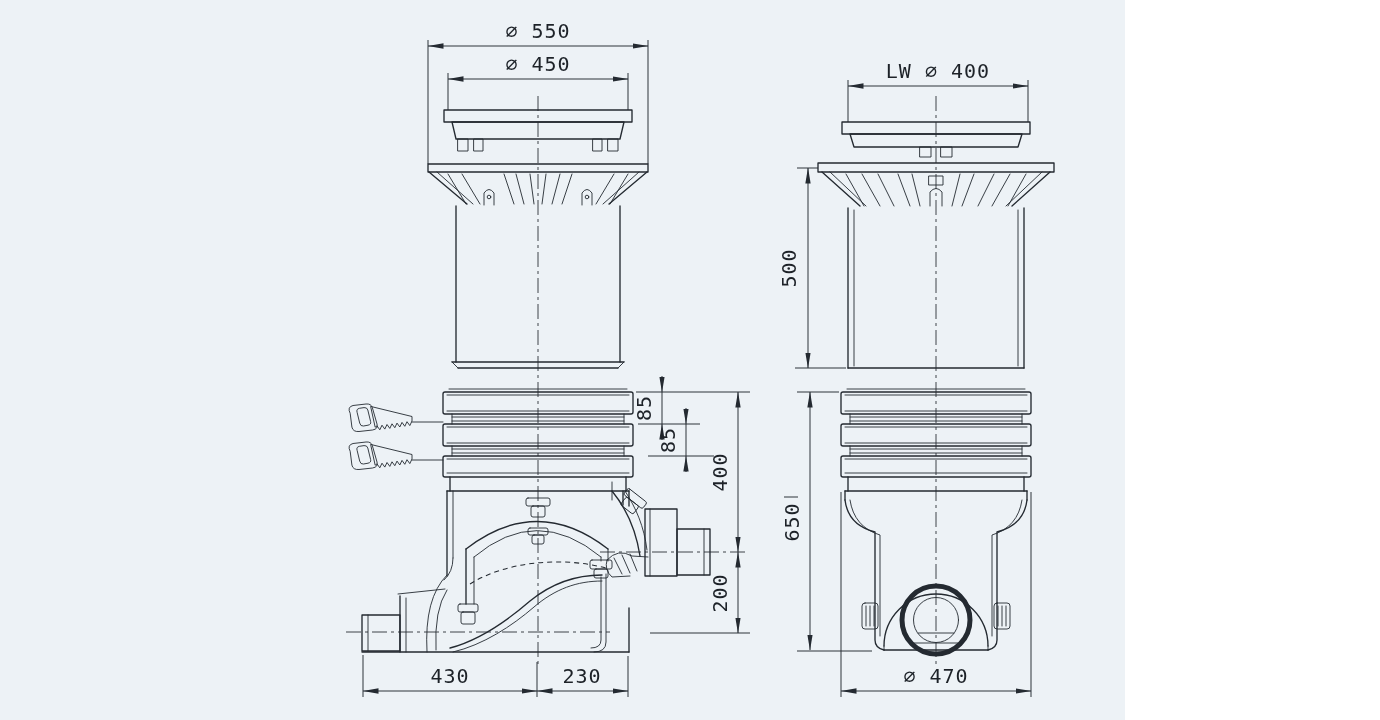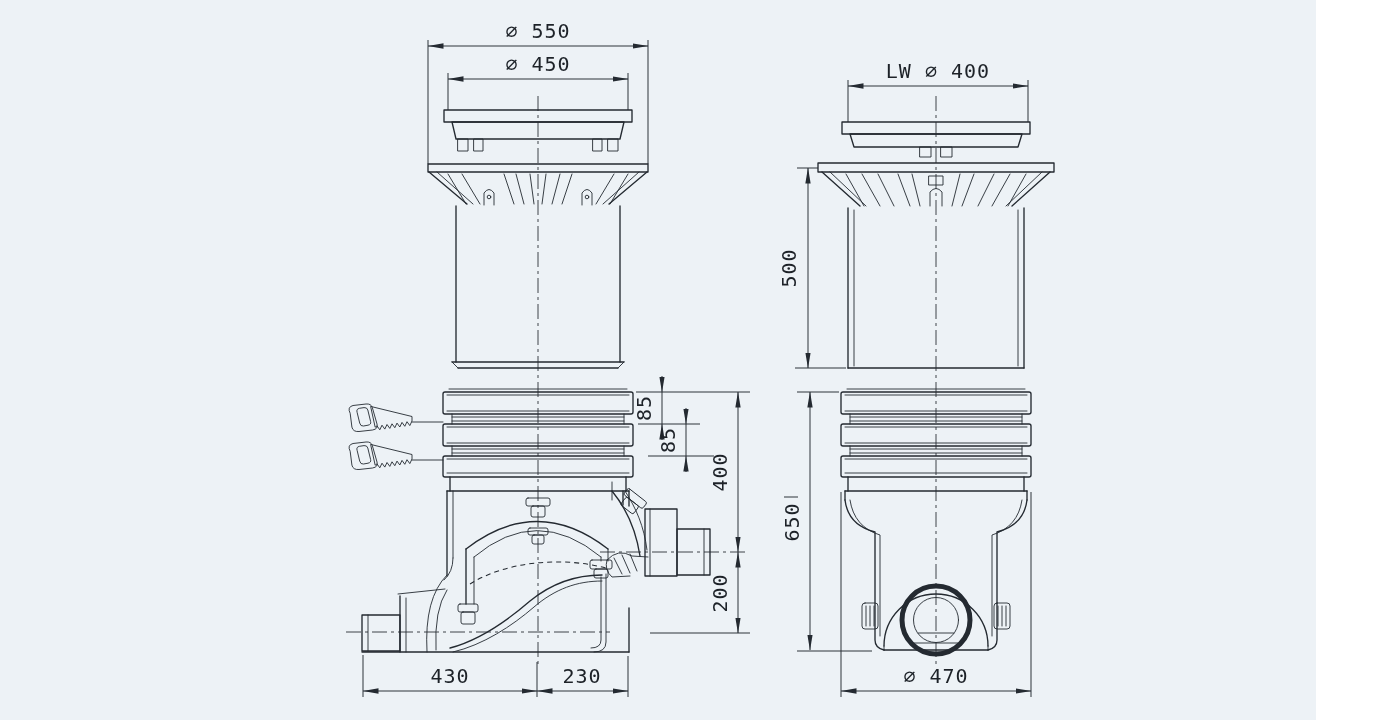--- a/index.html
+++ b/index.html
@@ -1,16 +1,16 @@
 <!DOCTYPE html>
 <html><head>
 <meta charset="utf-8">
 <style>
   html,body{margin:0;padding:0;}
-  .stage{width:1316px;height:720px;background:#edf2f6;position:relative;overflow:hidden;}
+  .stage{width:1125px;height:720px;background:#edf2f6;position:relative;overflow:hidden;}
   svg{display:block;}
   .o{stroke:#242a31;stroke-width:1.35;fill:none;stroke-linecap:round;stroke-linejoin:round;}
   .f{stroke:#242a31;stroke-width:0.9;fill:none;stroke-linecap:round;stroke-linejoin:round;}
   .d{stroke:#242a31;stroke-width:0.95;fill:none;}
   .c{stroke:#2a3036;stroke-width:0.9;fill:none;stroke-dasharray:15 4 3 4;}
   .dash{stroke:#242a31;stroke-width:1.05;fill:none;stroke-dasharray:5 4;}
   text.dim{font-family:"DejaVu Sans Mono","Liberation Mono",monospace;font-size:20px;fill:#1d2228;letter-spacing:1px;}
   .mid{text-anchor:middle;}
 </style>
 </head>

